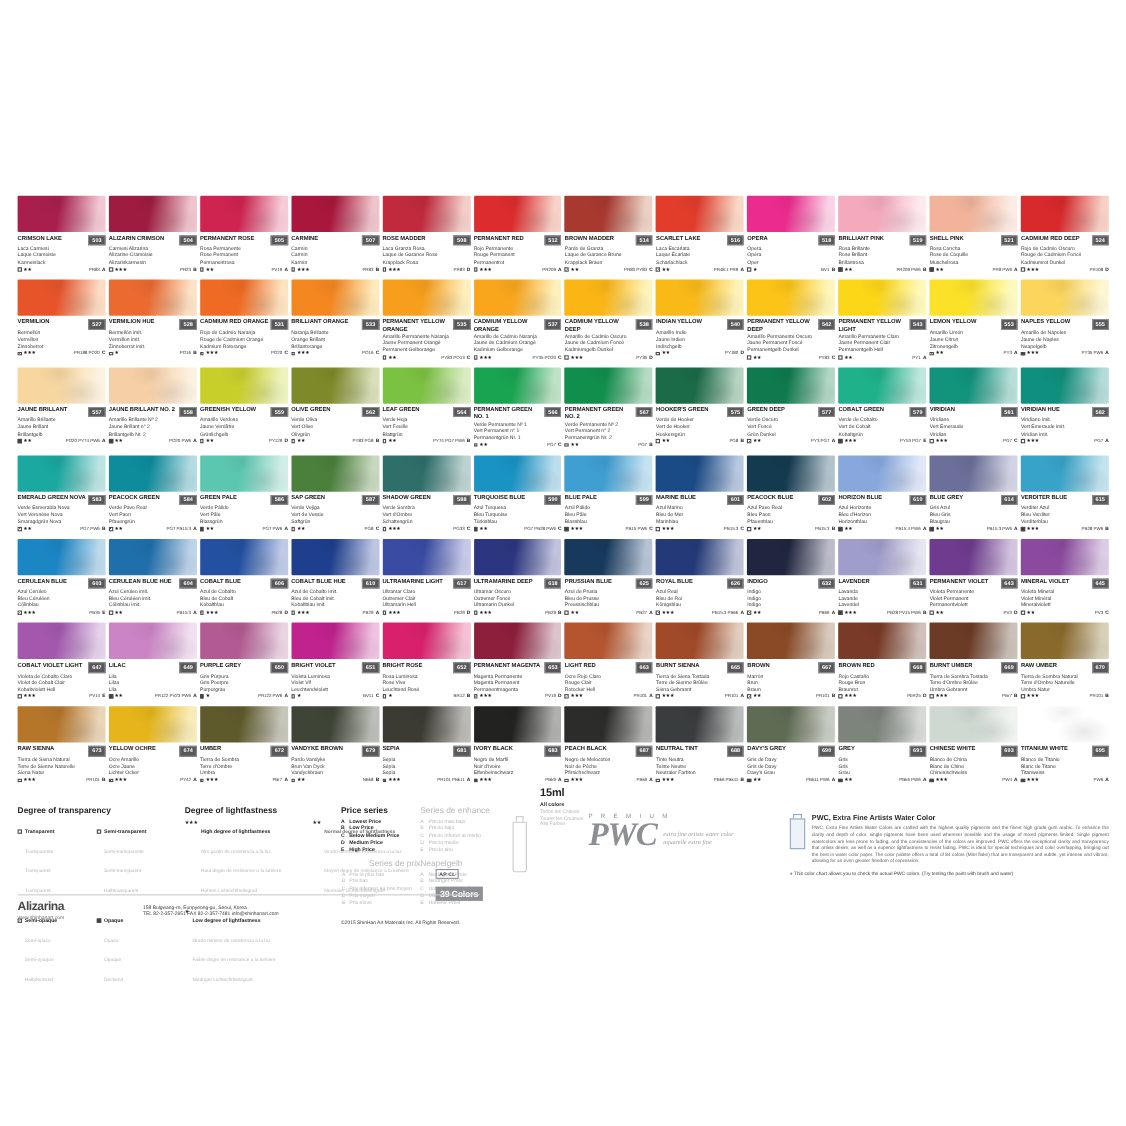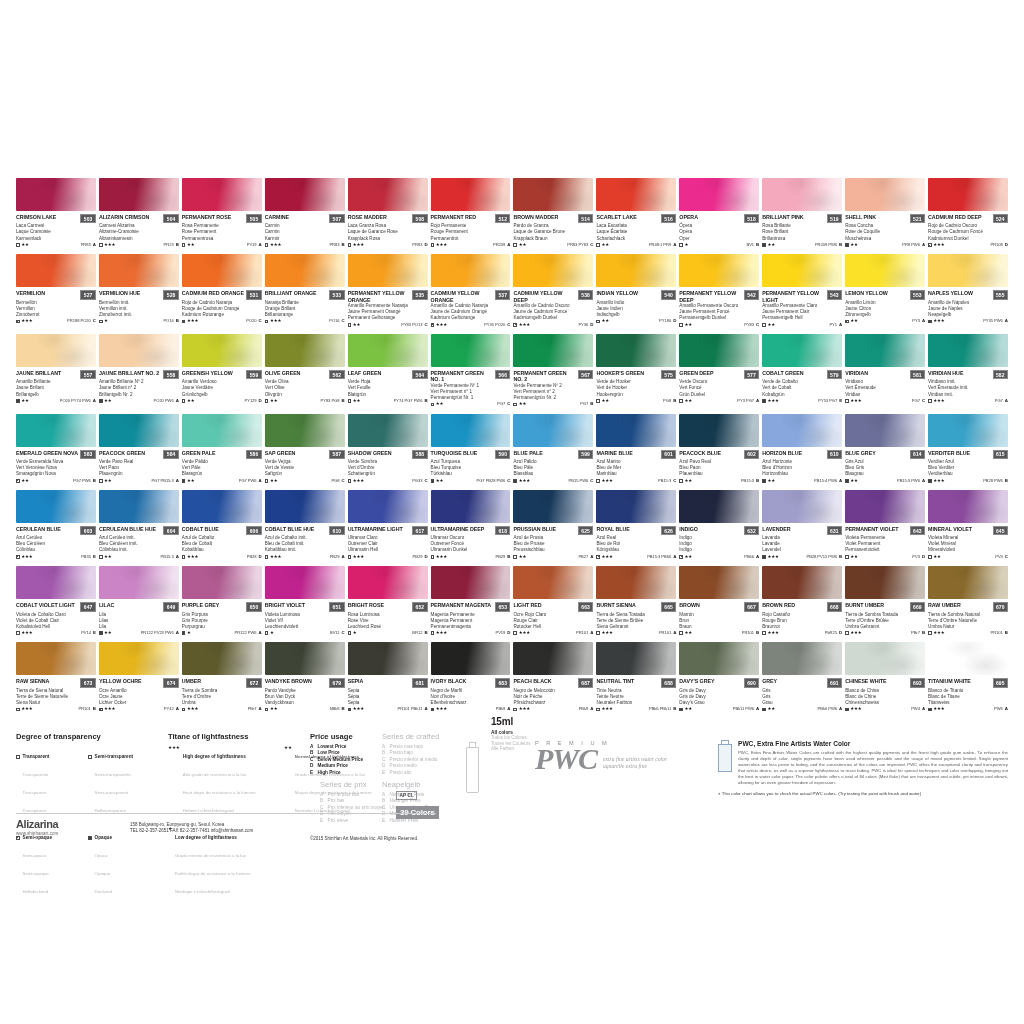--- a/index.html
+++ b/index.html
@@ -2213,21 +2213,21 @@
               <span class="lgSub">Opaco</span><br>
               <span class="lgSub">Opaque</span><br>
               <span class="lgSub">Deckend</span>
             </span>
           </div>
         </div>
       </div>
     </div>
 
     <div class="lgBlock" style="left:152px; top:0; width:230px;">
-      <div class="lgTitle">Titane of lightfastness</div>
+      <div class="lgTitle">Degree of lightfastness</div>
       <div style="display:flex; gap:8px;">
         <div style="width:108px;">
           <div class="lgRowItem">
             <span class="lgMark lgStars">★★★</span>
             <span>
               <span class="lgLabel">High degree of lightfastness</span><br>
               <span class="lgSub">Alto grado de resistencia a la luz</span><br>
               <span class="lgSub">Haut degre de resistance a la lumiere</span><br>
               <span class="lgSub">Hohem Lichtechtheitsgrad</span>
             </span>
@@ -2250,21 +2250,21 @@
               <span class="lgSub">Grado normal de resistencia a la luz</span><br>
               <span class="lgSub">Moyen degre de resistance a la lumiere</span><br>
               <span class="lgSub">Normaler Lichtechtheitsgrad</span>
             </span>
           </div>
         </div>
       </div>
     </div>
 
     <div class="lgBlock" style="left:294px; top:0; width:72px;">
-      <div class="lgTitle">Price usage</div>
+      <div class="lgTitle">Price series</div>
       <div id="priceEN">
           <div class="priceRow">
             <span class="priceLtr">A</span>
             <span class="priceTxt">Lowest Price</span>
           </div>
           <div class="priceRow">
             <span class="priceLtr">B</span>
             <span class="priceTxt">Low Price</span>
           </div>
           <div class="priceRow">
@@ -2274,21 +2274,21 @@
           <div class="priceRow">
             <span class="priceLtr">D</span>
             <span class="priceTxt">Medium Price</span>
           </div>
           <div class="priceRow">
             <span class="priceLtr">E</span>
             <span class="priceTxt">High Price</span>
           </div>
         </div>
     </div>
-    <div class="lgBlock" style="left:304px; top:48px; width:72px;">
+    <div class="lgBlock" style="left:294px; top:48px; width:72px;text-align:right;">
       <div class="lgTitleG">Series de prix</div>
       <div id="priceFR">
           <div class="priceRow">
             <span class="priceLtrG">A</span>
             <span class="priceTxtG">Prix le plus bas</span>
           </div>
           <div class="priceRow">
             <span class="priceLtrG">B</span>
             <span class="priceTxtG">Prix bas</span>
           </div>
@@ -2300,21 +2300,21 @@
             <span class="priceLtrG">D</span>
             <span class="priceTxtG">Prix moyen</span>
           </div>
           <div class="priceRow">
             <span class="priceLtrG">E</span>
             <span class="priceTxtG">Prix eleve</span>
           </div>
         </div>
     </div>
     <div class="lgBlock" style="left:366px; top:0; width:86px;">
-      <div class="lgTitleG">Series de crafted</div>
+      <div class="lgTitleG">Series de enhance</div>
       <div id="priceES">
           <div class="priceRow">
             <span class="priceLtrG">A</span>
             <span class="priceTxtG">Precio mas bajo</span>
           </div>
           <div class="priceRow">
             <span class="priceLtrG">B</span>
             <span class="priceTxtG">Precio bajo</span>
           </div>
           <div class="priceRow">

